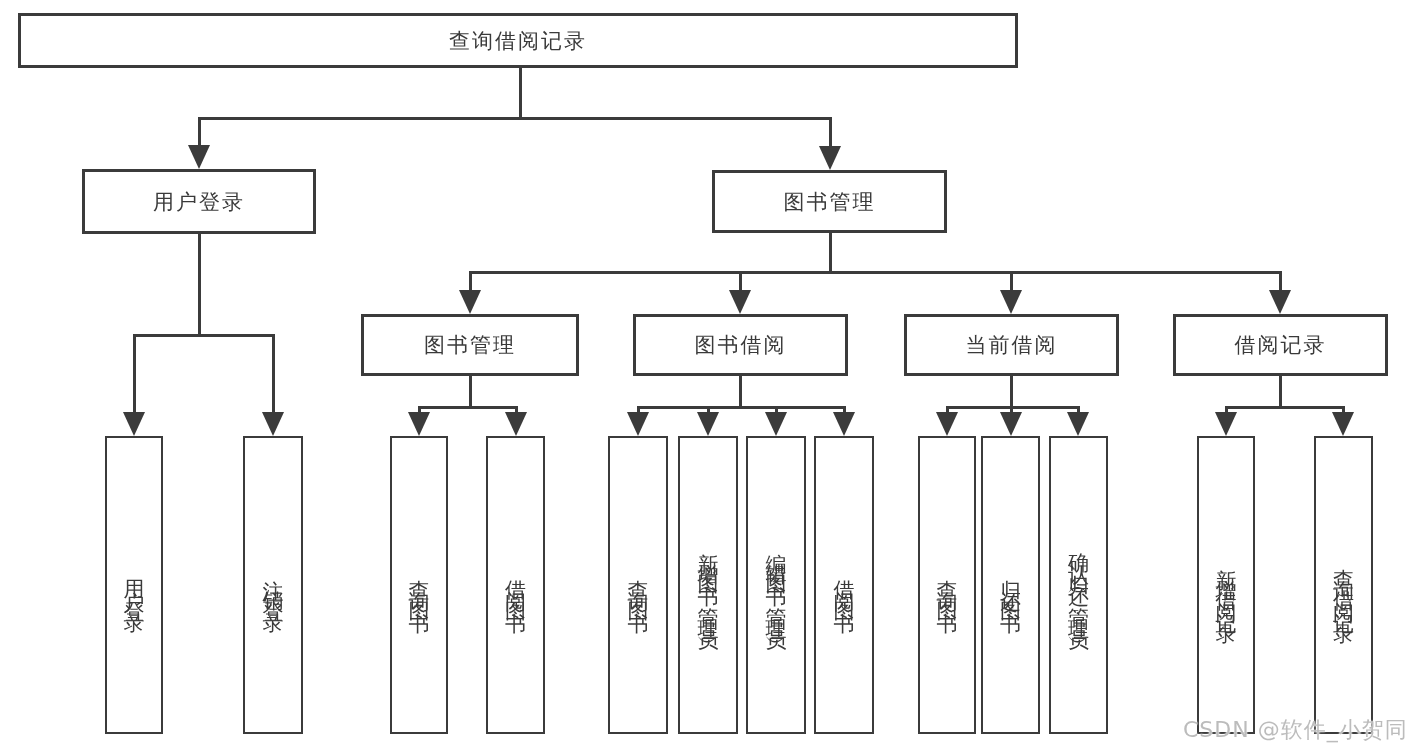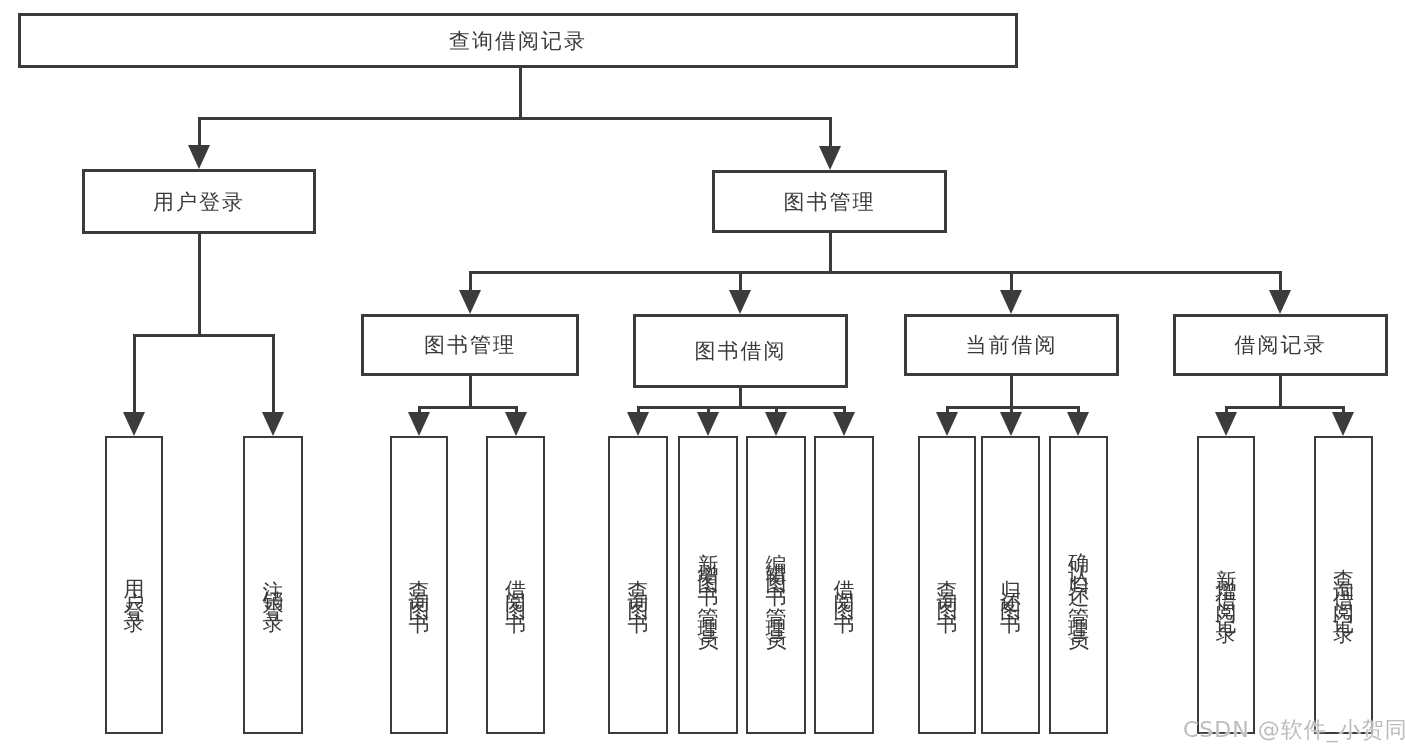--- a/index.html
+++ b/index.html
@@ -97,21 +97,21 @@
     </div>
     <div class="node h" style="left: 82px; top: 169px; width: 234px; height: 65px; border-width: 3px;">
       <span class="lbl">用户登录</span>
     </div>
     <div class="node h" style="left: 712px; top: 170px; width: 235px; height: 63px; border-width: 3px; justify-content: center;">
       <span class="lbl">图书管理</span>
     </div>
     <div class="node h" style="left: 361px; top: 314px; width: 218px; height: 62px; border-width: 3px;">
       <span class="lbl">图书管理</span>
     </div>
-    <div class="node h" style="left: 633px; top: 314px; width: 215px; height: 74px; border-width: 3px;">
+    <div class="node h" style="left: 633px; top: 314px; width: 215px; height: 62px; border-width: 3px;">
       <span class="lbl">图书借阅</span>
     </div>
     <div class="node h" style="left: 904px; top: 314px; width: 215px; height: 62px; border-width: 3px;">
       <span class="lbl">当前借阅</span>
     </div>
     <div class="node h" style="left: 1173px; top: 314px; width: 215px; height: 62px; border-width: 3px;">
       <span class="lbl">借阅记录</span>
     </div>
     <div class="node v" style="left: 105px; top: 436px; width: 58px; height: 298px; border-width: 2px;">
       <span class="lbl">用户登录</span>

